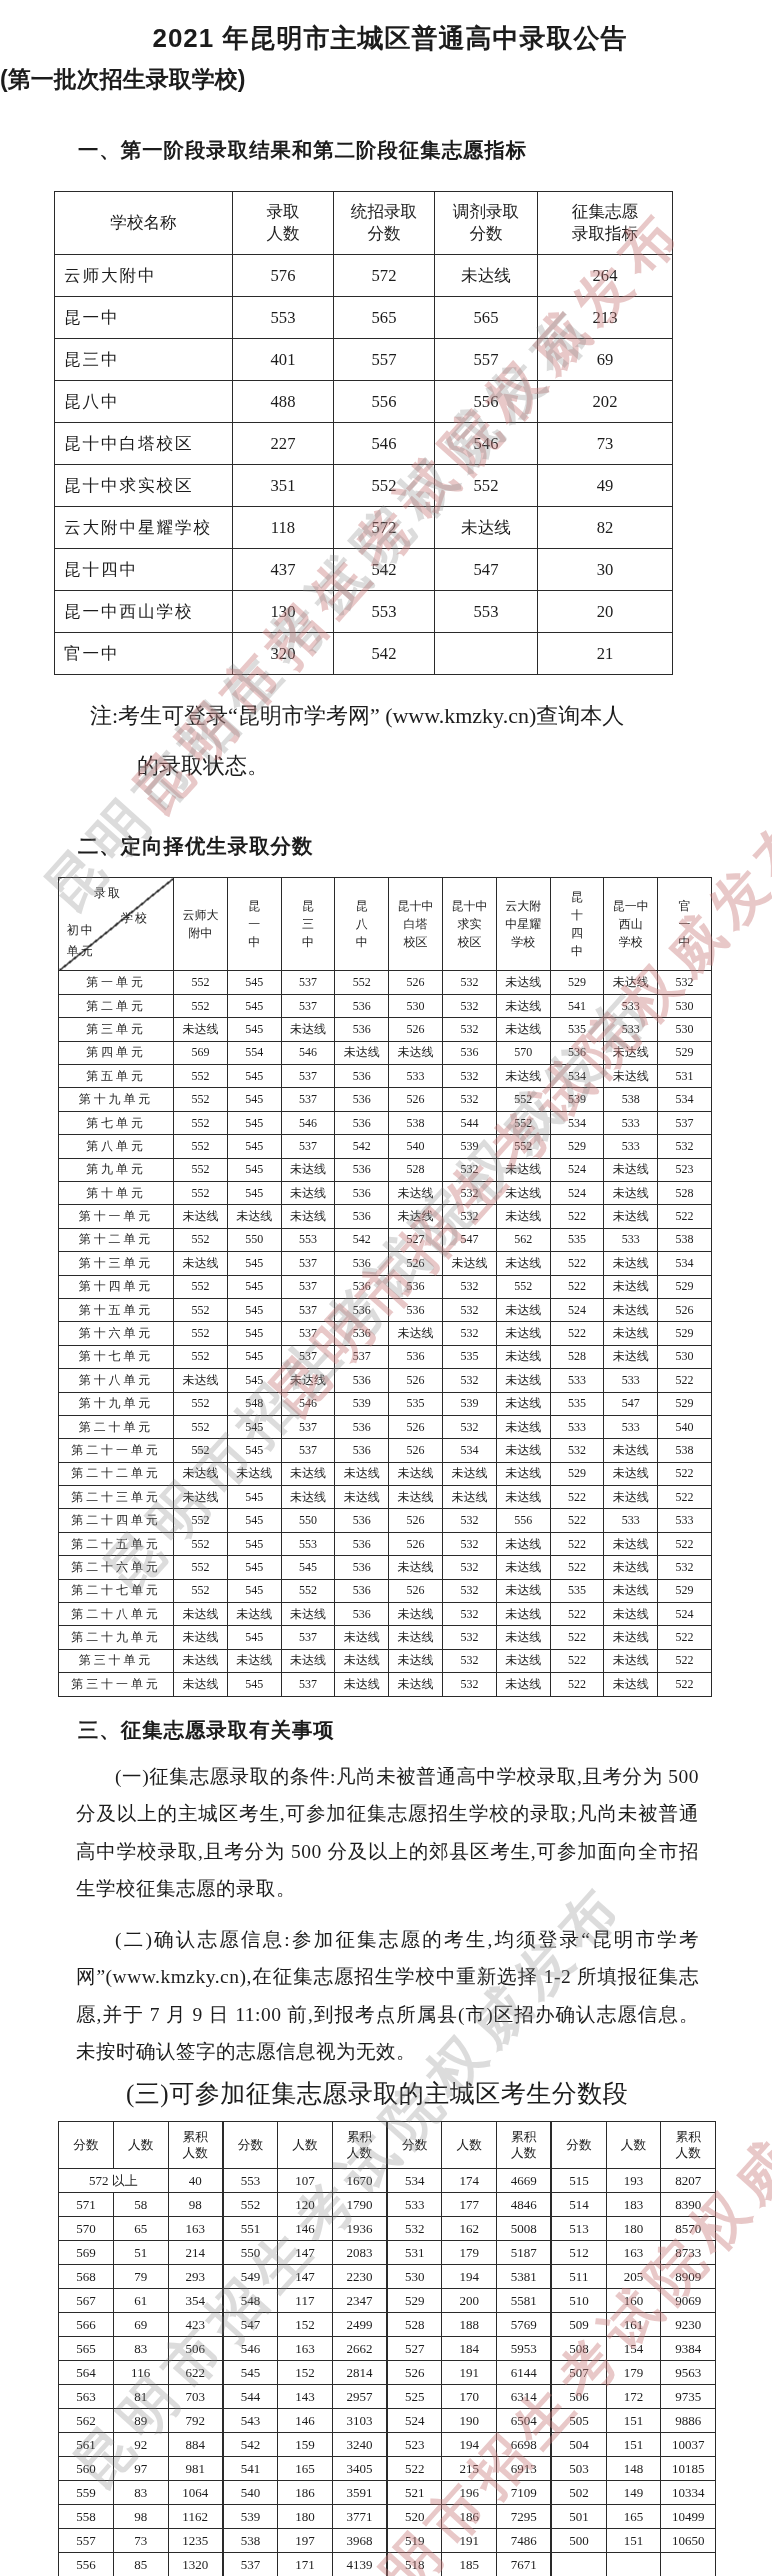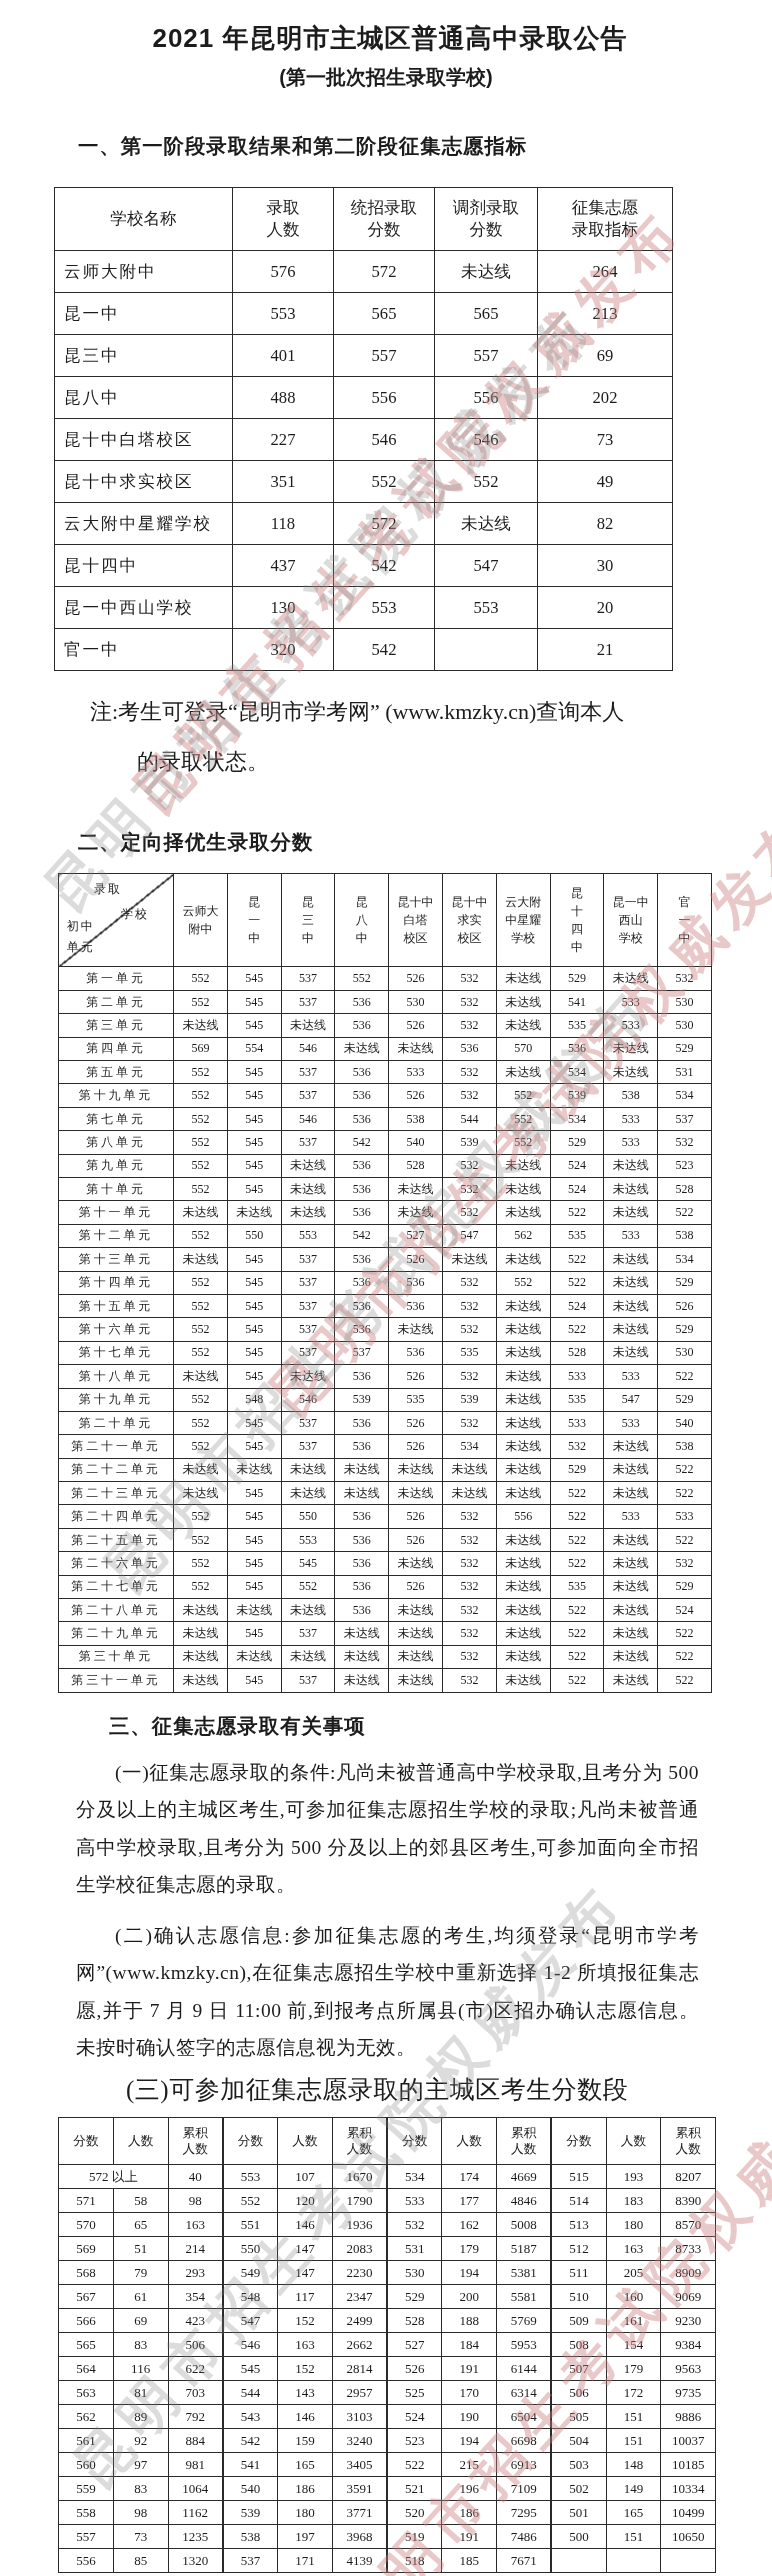--- a/index.html
+++ b/index.html
@@ -2,27 +2,27 @@
 <html><head>
 <meta charset="utf-8">
 <style>
   html,body{margin:0;padding:0;background:#e9e9e9;}
   .page{position:relative;width:772px;height:2576px;background:#ffffff;margin:0 auto;
         font-family:"Liberation Serif","DejaVu Serif",serif;color:#1c1c1c;overflow:hidden;}
   .content{position:relative;z-index:1;}
   
   .doc-title{padding-top:21.4px;text-align:center;font-size:26px;font-weight:bold;
              font-family:"Liberation Sans","DejaVu Sans",sans-serif;letter-spacing:1px;margin-left:8px;}
-  .doc-subtitle{text-align:center;font-size:20px;font-weight:bold;margin-top:7.8px;
+  .doc-subtitle{text-align:left;font-size:23px;font-weight:bold;margin-top:7.8px;
                 font-family:"Liberation Sans","DejaVu Sans",sans-serif;}
   .sec-heading{font-size:20.4px;font-weight:bold;font-family:"Liberation Sans","DejaVu Sans",sans-serif;
                padding-left:78px;letter-spacing:1px;}
   #h1{margin-top:41px;}
   #h2{margin-top:0;}
-  #h3{margin-top:19.5px;margin-left:31px;}
+  #h3{margin-top:19.5px;}
   
   table{border-collapse:collapse;table-layout:fixed;}
   th,td{border:1px solid #2a2a2a;text-align:center;vertical-align:middle;
         font-weight:normal;overflow:hidden;}
   th{white-space:pre-line;}
   table{border:1.9px solid #1a1a1a;}
   
   .t1{margin:27px 0 0 54px;width:619px;}
   .t1 th{height:60px;font-size:16.6px;line-height:1.35;}
   .t1 td{height:39px;font-size:16.6px;}

